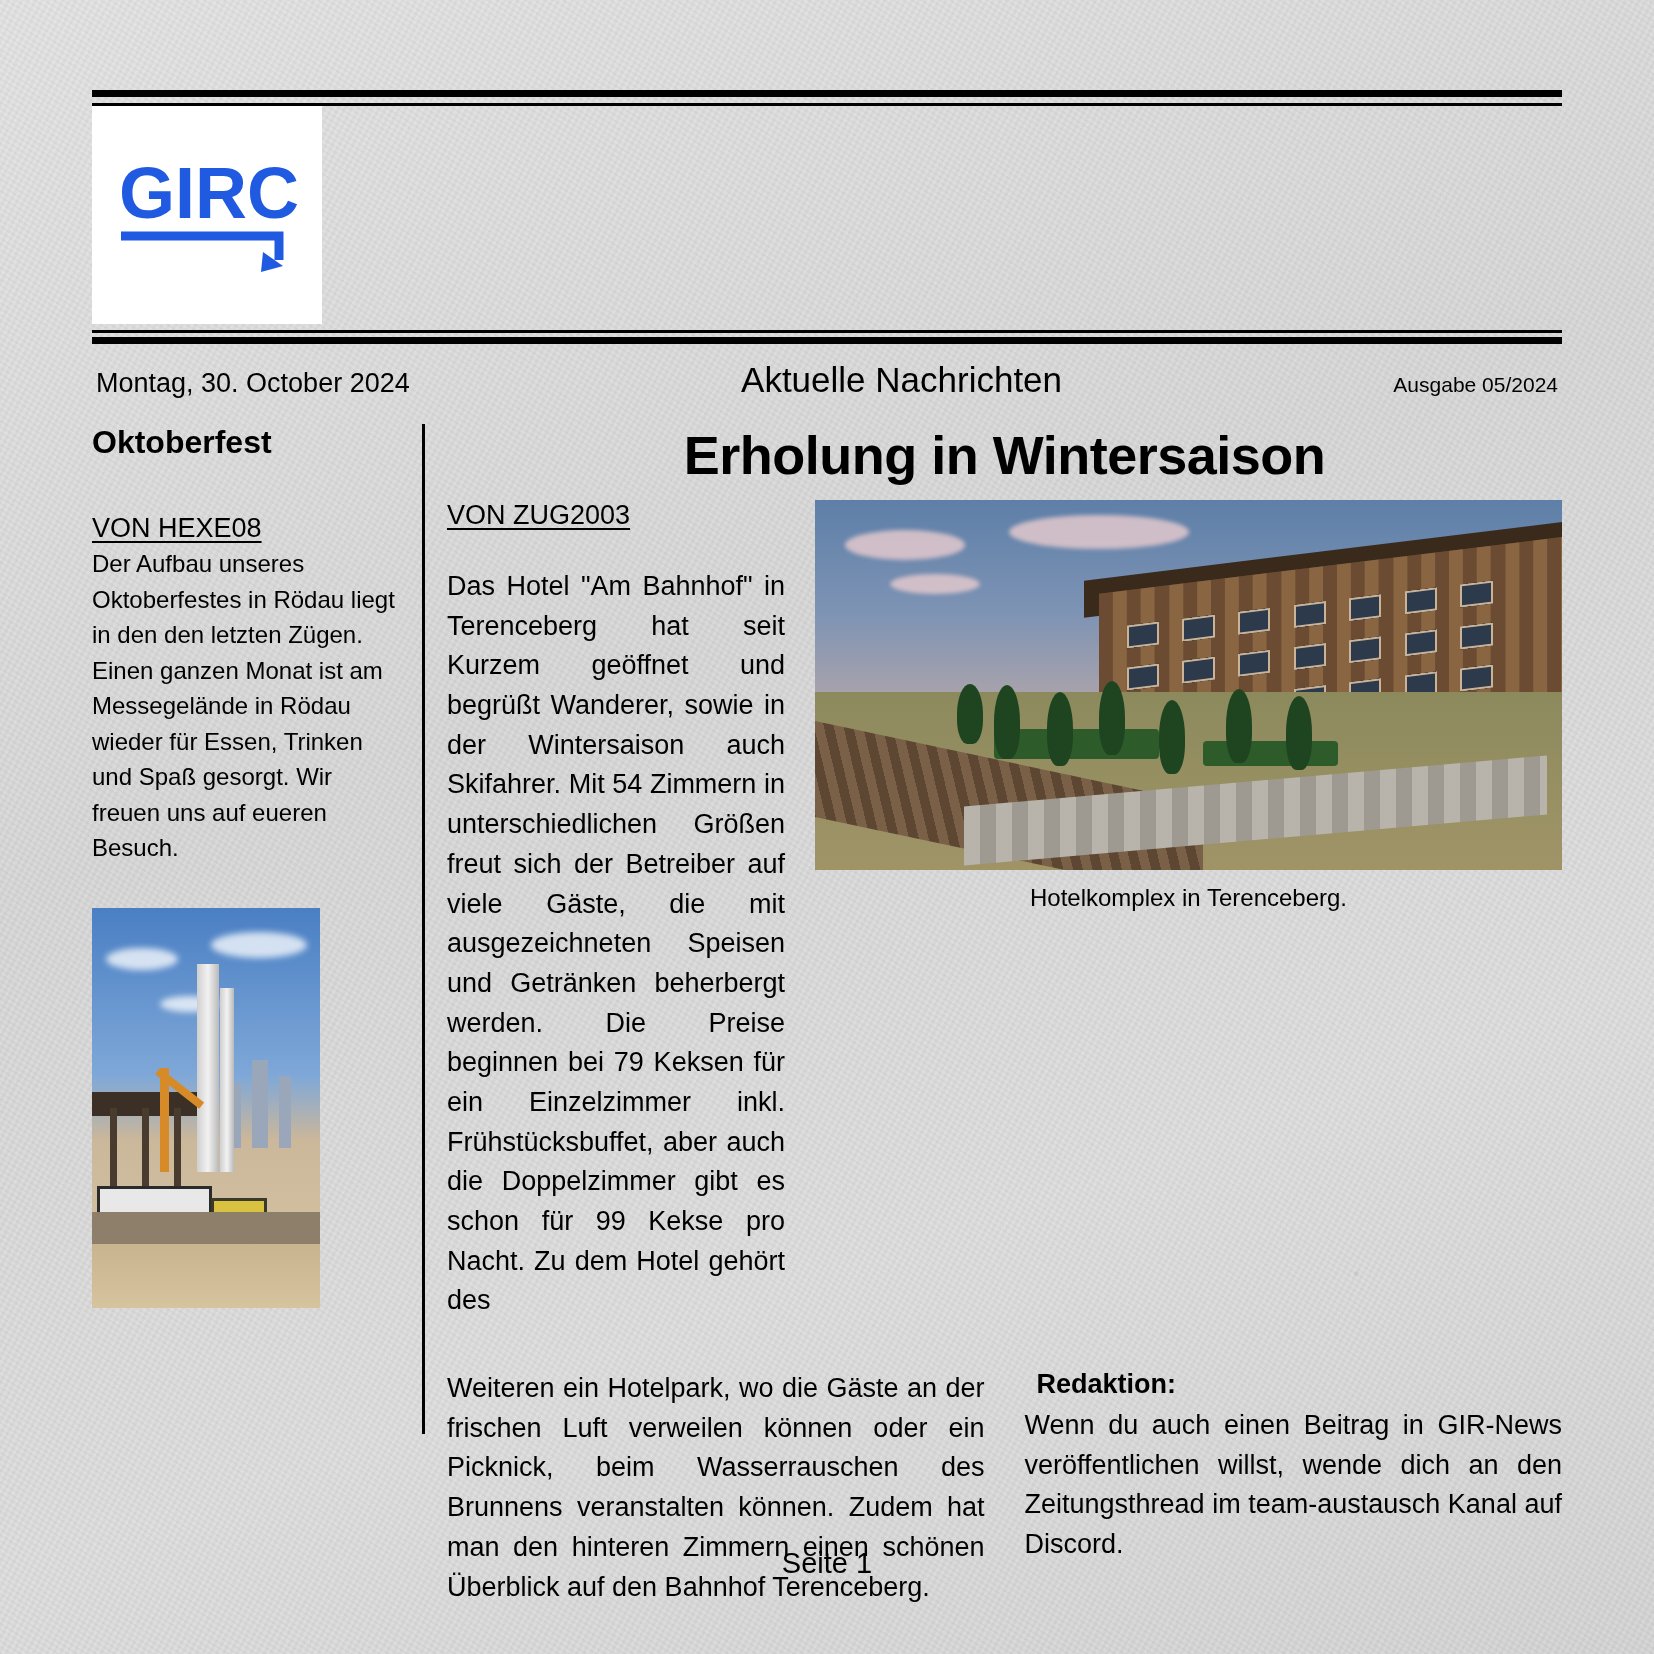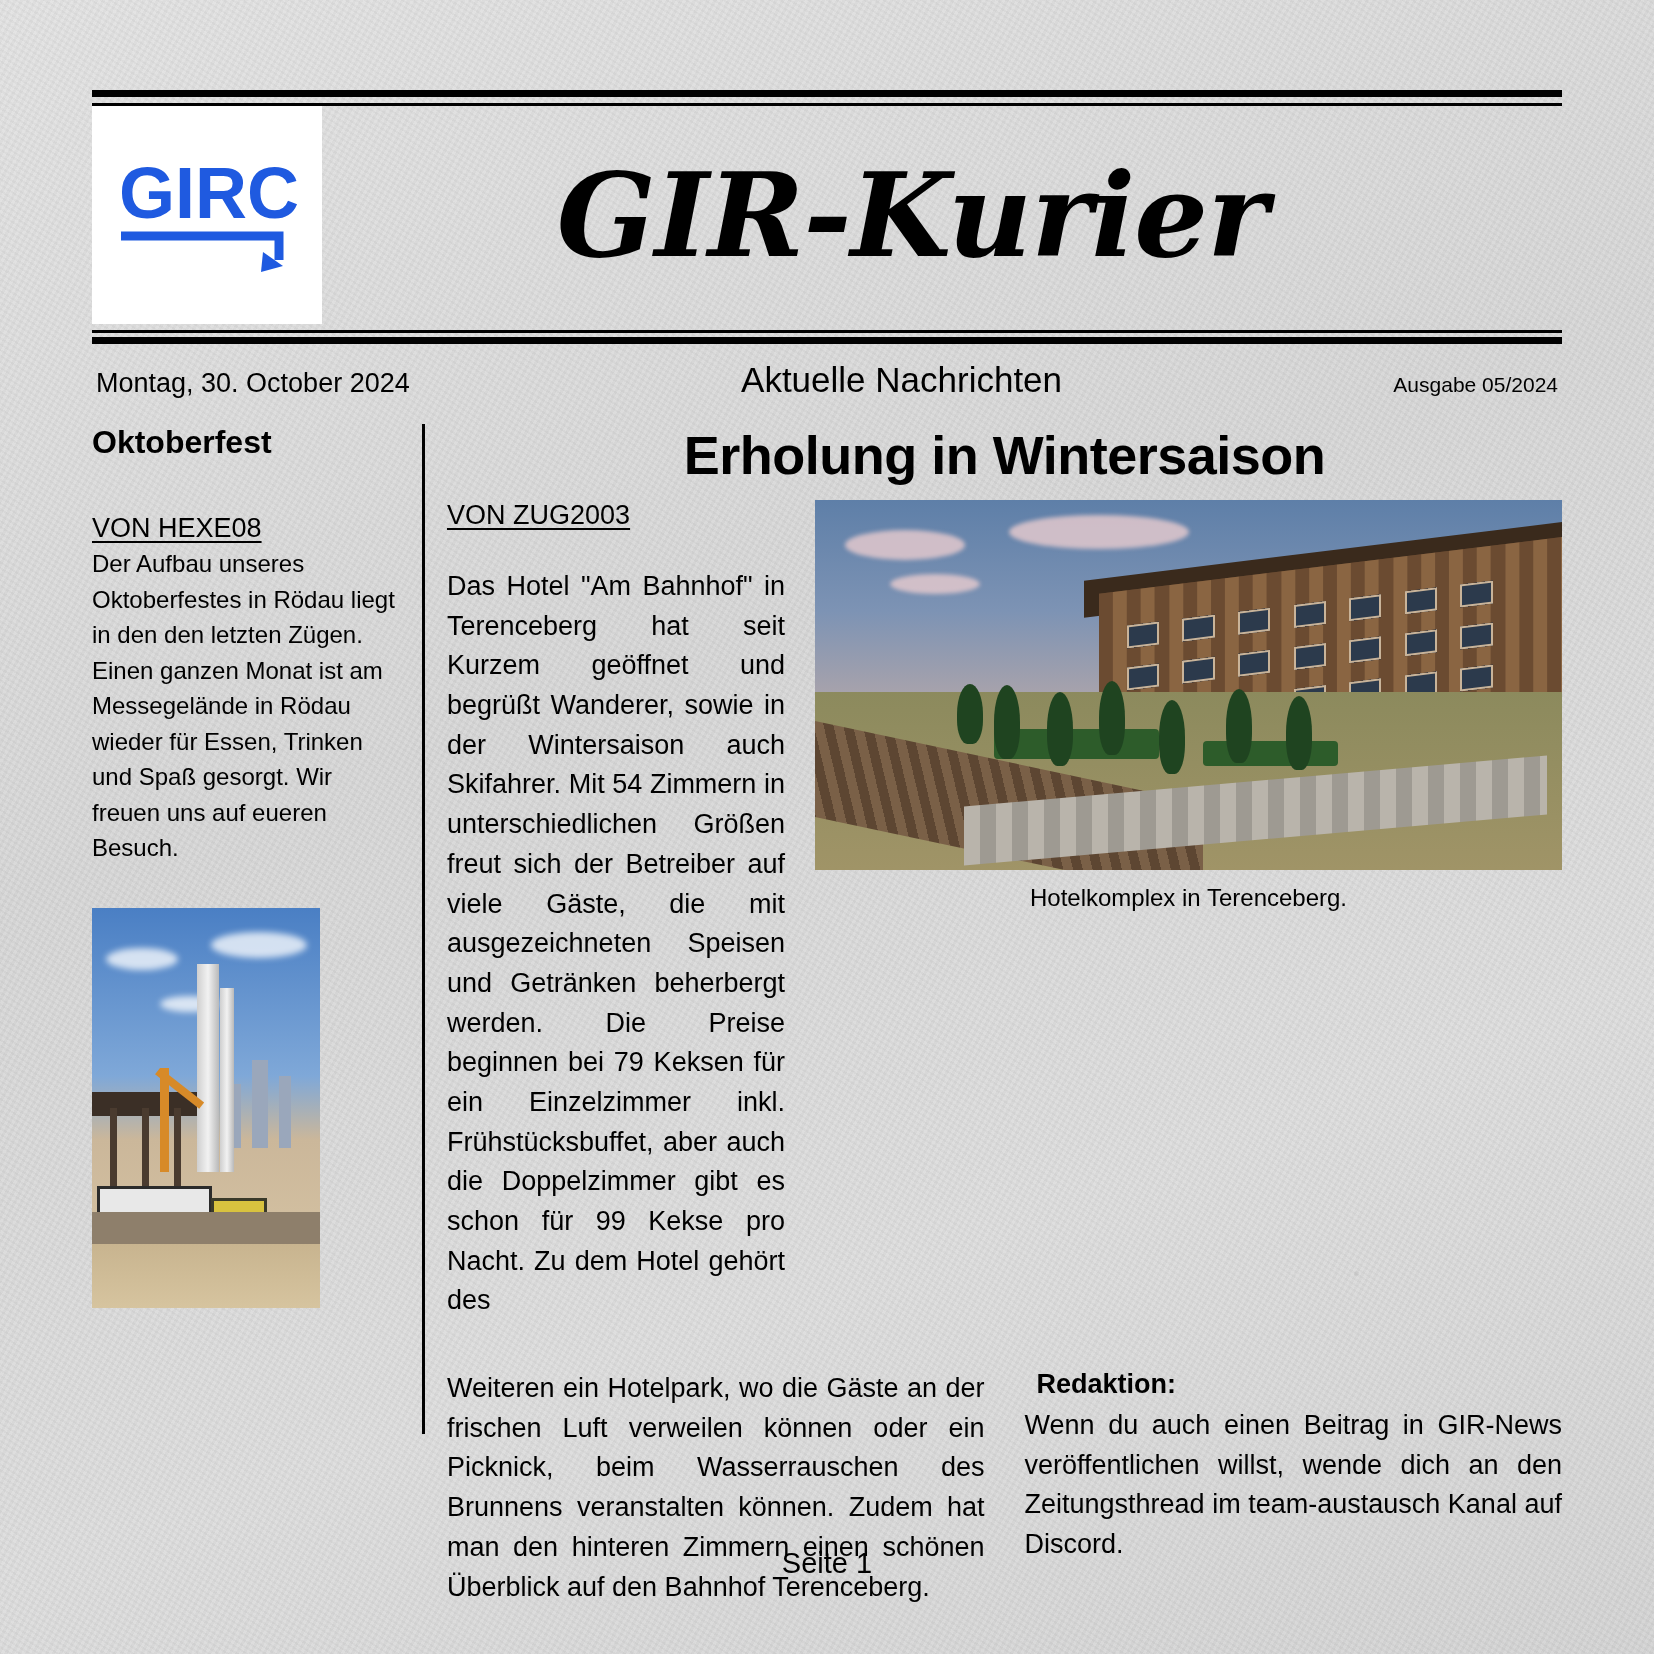--- a/index.html
+++ b/index.html
@@ -251,21 +251,20 @@
   <div class="rule-thin"></div>
 
   <div class="masthead">
     <div class="logo-box">
       <svg class="logo-svg" width="200" height="150" viewBox="0 0 200 150" aria-hidden="true">
         <text x="8" y="78" font-family="Liberation Sans, sans-serif" font-size="72" font-weight="700" fill="#1f5ae0">GIRC</text>
         <path d="M10 96 H168 L168 120" stroke="#1f5ae0" stroke-width="9" fill="none"></path>
         <path d="M152 112 L172 126 L150 132 Z" fill="#1f5ae0"></path>
       </svg>
     </div>
-    <div class="masthead-title">GIR-Kurier</div>
   </div>
 
   <div class="rule-thin"></div>
   <div style="height:4px"></div>
   <div class="rule-thick"></div>
 
   <div class="dateline">
     <div class="date">Montag, 30. October 2024</div>
     <div class="center">Aktuelle Nachrichten</div>
     <div class="issue">Ausgabe 05/2024</div>

